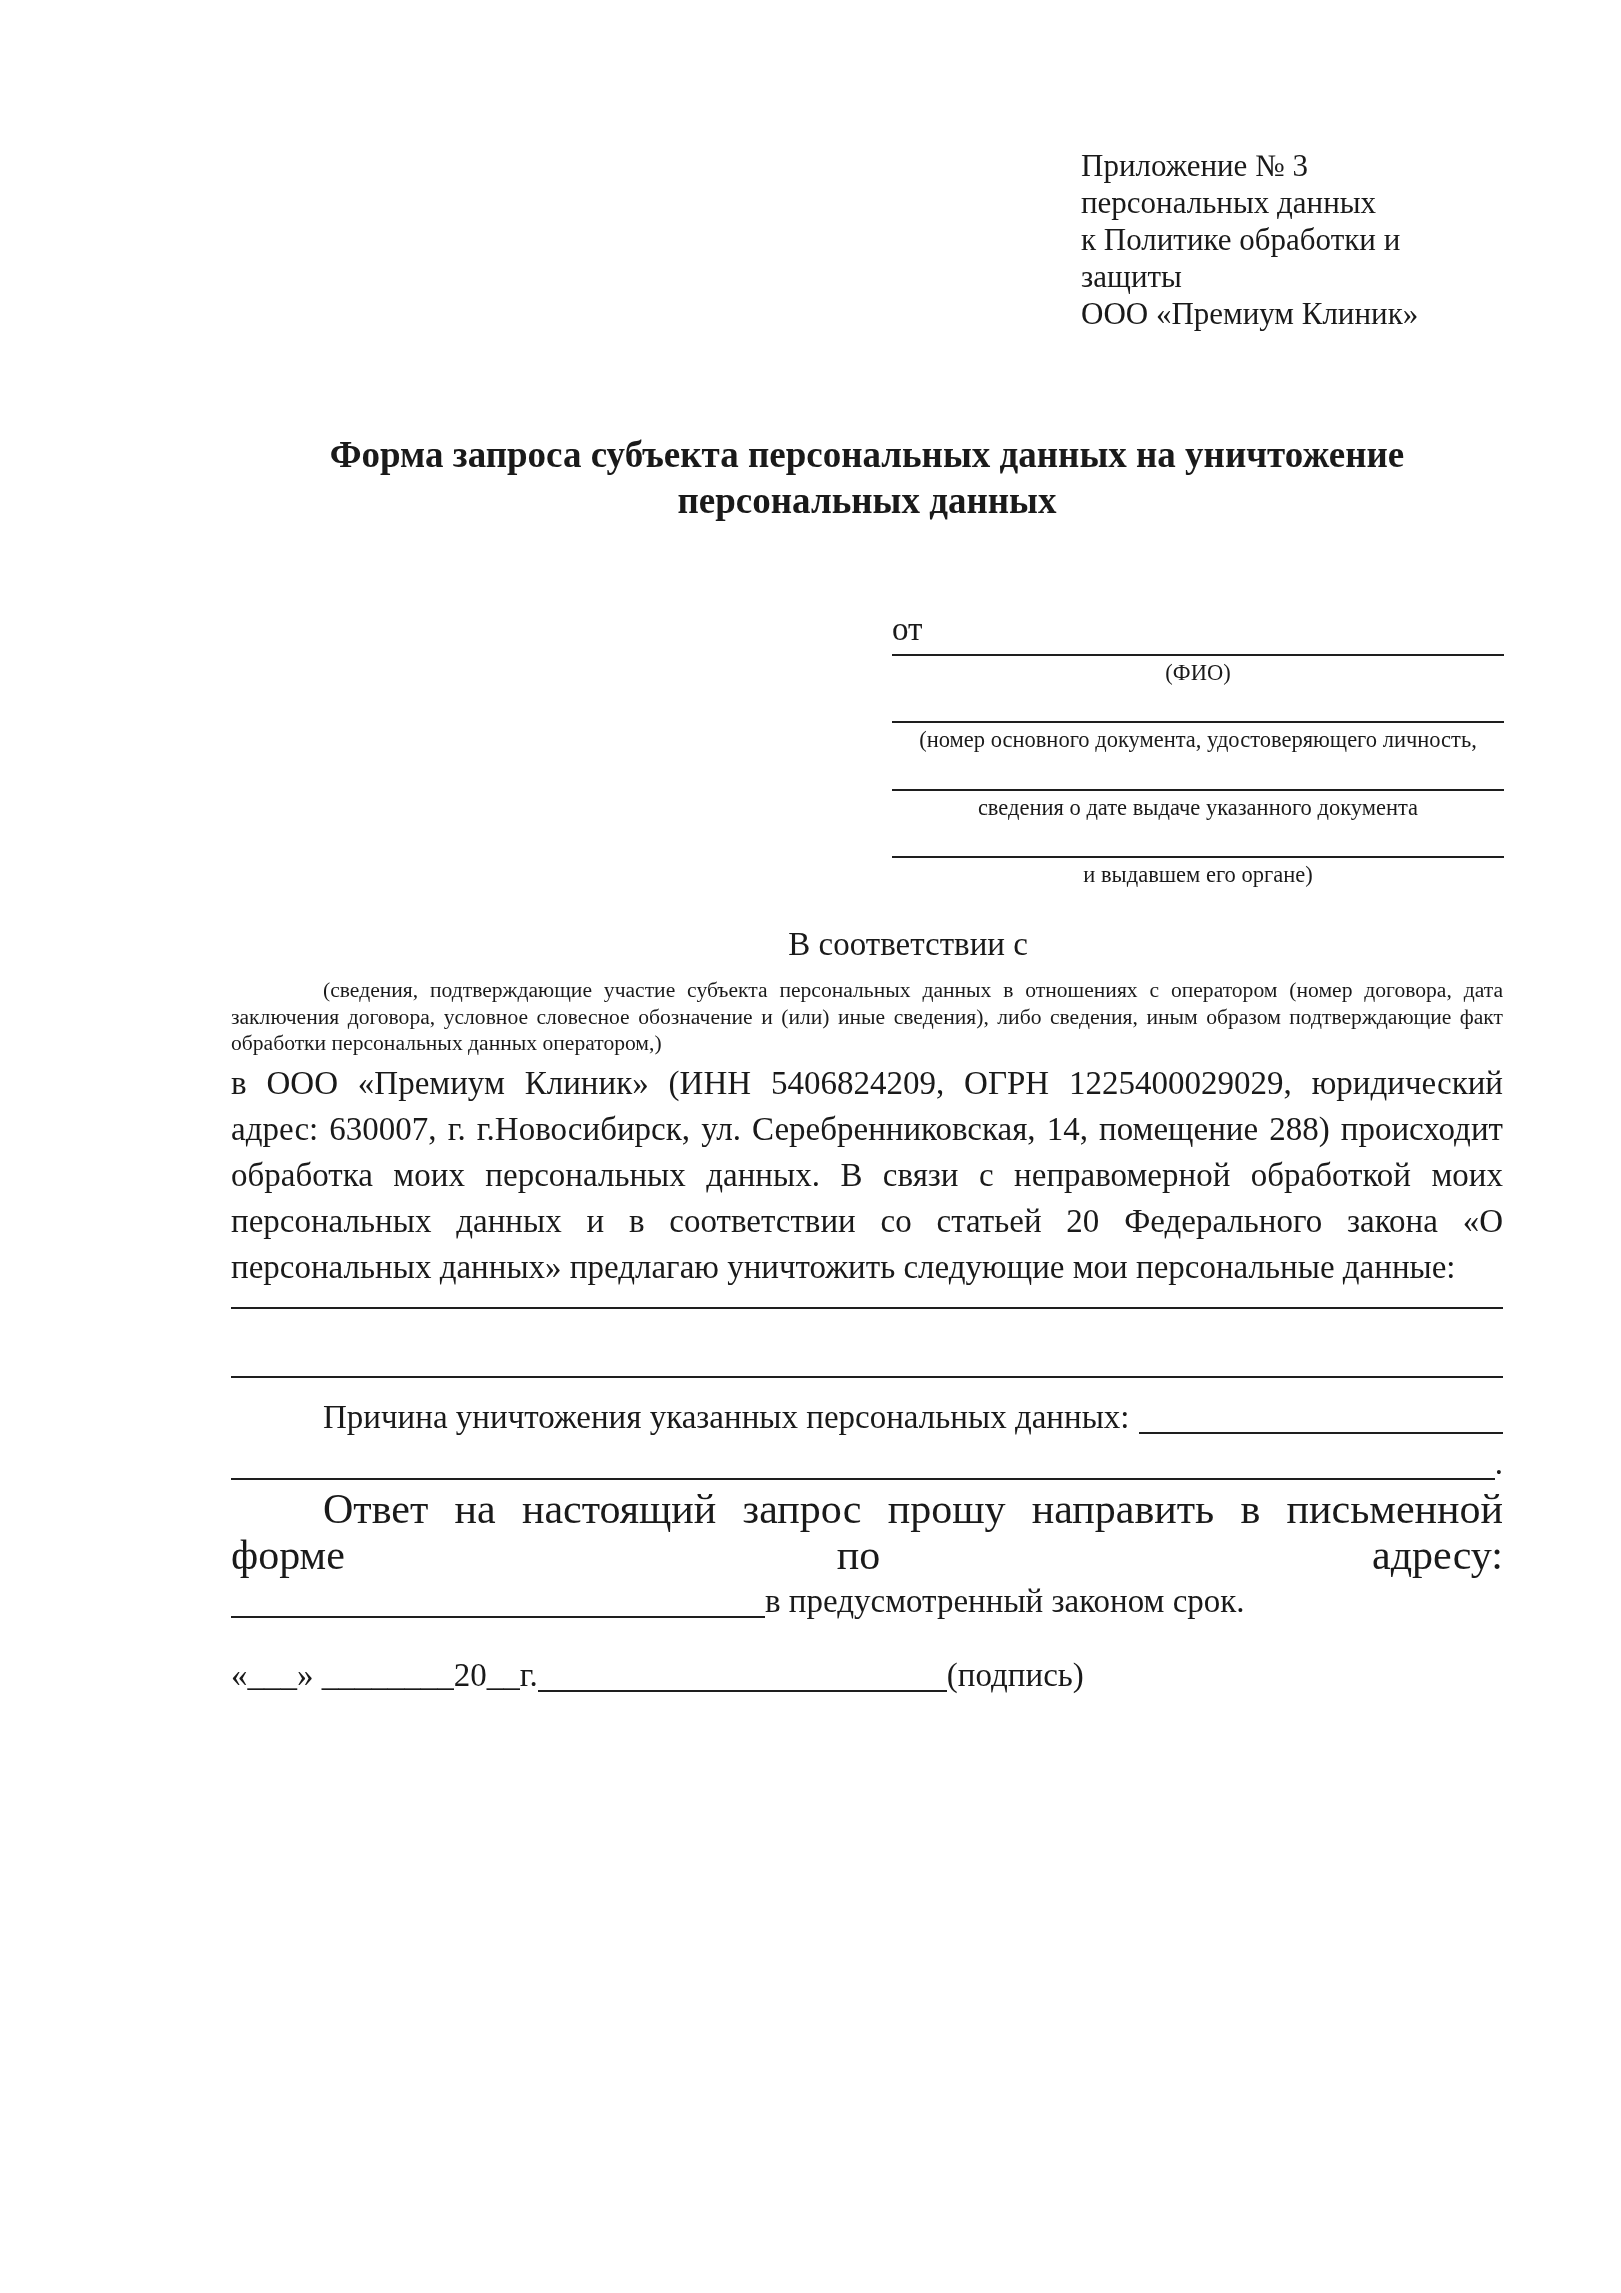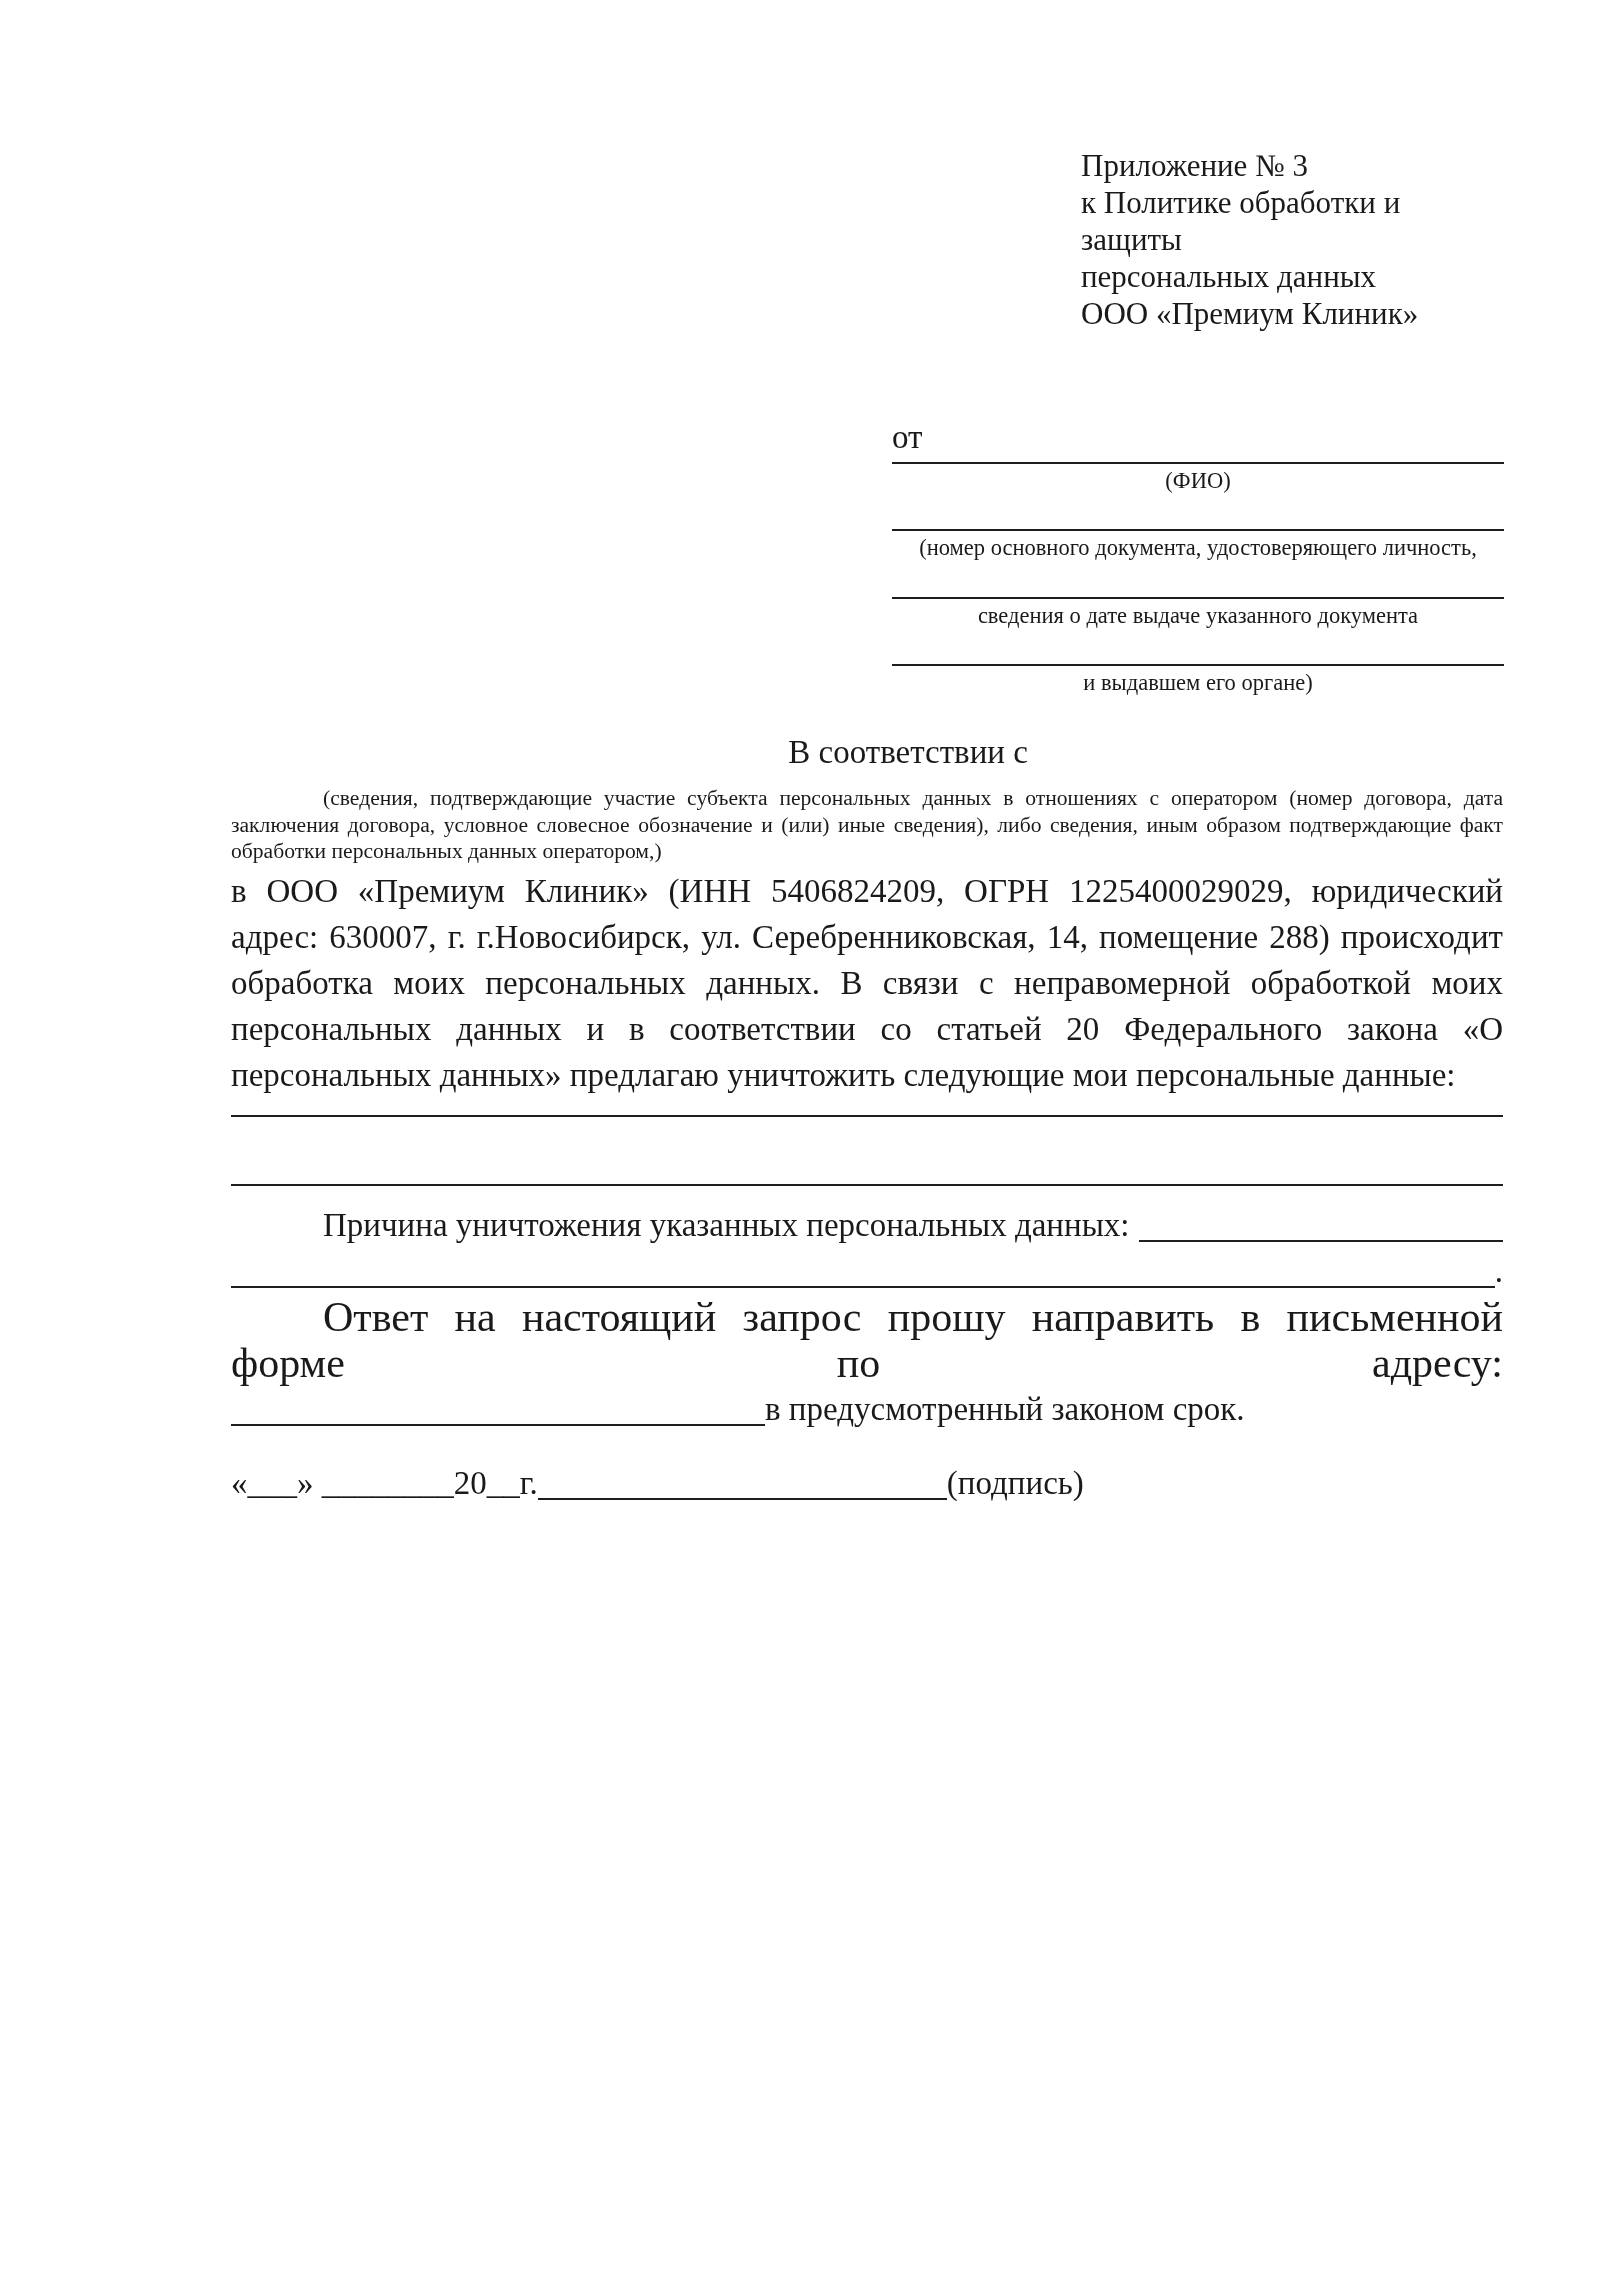--- a/index.html
+++ b/index.html
@@ -125,25 +125,26 @@
   }
   .footer-row .sig .cap { white-space: nowrap; }
 </style>
 </head>
 <body>
 
 <div class="page">
 
   <div class="header-block">
     <div>Приложение № 3</div>
+    <div>персональных данных</div>
     <div>к Политике обработки и защиты</div>
-    <div>персональных данных</div>
     <div>ООО «Премиум Клиник»</div>
   </div>
 
+  <div class="title">Форма запроса субъекта персональных данных на уничтожение персональных данных</div>
 
   <div class="addressee">
     <div>от</div>
 
     <div class="rule first"></div>
     <div class="caption">(ФИО)</div>
 
     <div class="rule next"></div>
     <div class="caption">(номер основного документа, удостоверяющего личность,</div>
 

